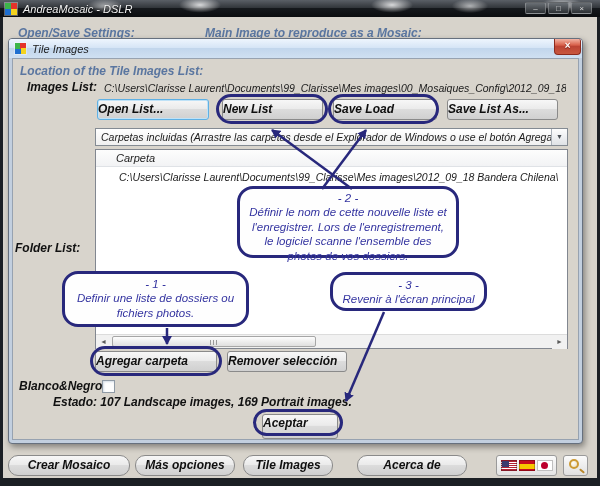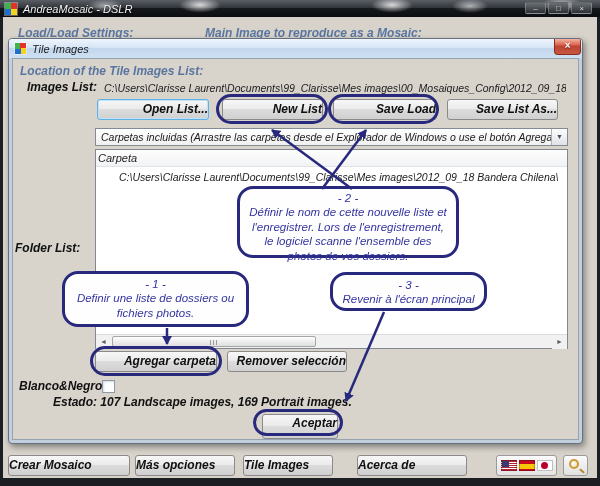--- a/index.html
+++ b/index.html
@@ -72,21 +72,21 @@
   .lbl-bold { position:absolute; font-size:12px; font-weight:bold; color:#111; }
   #images-list-label { left:15px; top:80px; width:82px; text-align:right; }
   .path-text { position:absolute; font-size:10.5px; color:#1a1a1a; white-space:nowrap; }
   #images-list-path { left:104px; top:82px; width:462px; overflow:hidden; }
   
   .btn {
     position:absolute; height:21px;
     background:linear-gradient(#f7f7f7, #ebebeb 45%, #dcdcdc 50%, #d0d0d0);
     border:1px solid #8a8a8a; border-radius:3px;
     font-size:12px; font-weight:bold; color:#0f0f0f;
-    text-align:right; line-height:19px; font-family:"Liberation Sans", sans-serif;
+    text-align:left; line-height:19px; font-family:"Liberation Sans", sans-serif;
   }
   #btn-open { left:97px;  top:99px; width:112px; border-color:#5fb0e4; box-shadow:0 0 0 1px #bfe2f7 inset; }
   #btn-new  { left:222px; top:99px; width:101px; }
   #btn-save { left:333px; top:99px; width:104px; }
   #btn-saveas { left:447px; top:99px; width:111px; }
   #btn-add     { left:95px;  top:351px; width:122px; }
   #btn-remove  { left:227px; top:351px; width:120px; }
   #btn-extract { left:372px; top:351px; width:175px; }
   #btn-accept  { left:262px; top:414px; width:76px; height:25px; line-height:17px; }
   
@@ -101,21 +101,21 @@
     font-size:7px; color:#4a4f55; text-align:center; line-height:16px;
   }
   
   .list-box {
     position:absolute; left:95px; top:149px; width:473px; height:200px;
     background:#ffffff; border:1px solid #828790;
   }
   .list-header {
     position:absolute; left:96px; top:150px; width:471px; height:17px;
     background:linear-gradient(#fdfdfd,#f2f3f5); border-bottom:1px solid #dfe2e6;
-    font-size:11px; color:#222; line-height:16px; padding-left:2px;
+    font-size:11px; color:#222; line-height:16px; padding-left:20px;
   }
   #folder-row { left:119px; top:171px; width:440px; overflow:hidden; }
   
   .hscroll {
     position:absolute; left:96px; top:334px; width:471px; height:14px;
     background:#f1f1f1; border-top:1px solid #dcdcdc;
   }
   .hs-arrow {
     position:absolute; top:0; width:15px; height:14px; font-size:7px; color:#5a5a5a;
     text-align:center; line-height:14px; background:#f1f1f1;
@@ -152,22 +152,22 @@
   .callout .co-title { font-size:11.5px; }
   #callout-1 { left:62px;  top:271px; width:187px; height:56px; }
   #callout-2 { left:237px; top:186px; width:222px; height:72px; padding-top:2px; }
   #callout-3 { left:330px; top:272px; width:157px; height:39px; }
   
   #arrows { position:absolute; left:0; top:0; width:600px; height:486px; pointer-events:none; }
   
   .bottom-btn {
     position:absolute; top:455px; height:21px;
     background:linear-gradient(#f7f7f7, #ebebeb 45%, #dcdcdc 50%, #cfcfcf);
-    border:1px solid #8a8a8a; border-radius:3px;
-    font-size:12px; font-weight:bold; color:#0f0f0f; text-align:left; line-height:19px;
+    border:1px solid #8a8a8a; border-radius:10px;
+    font-size:12px; font-weight:bold; color:#0f0f0f; text-align:center; line-height:19px;
   }
   #bb-1 { left:8px;   width:122px; }
   #bb-2 { left:135px; width:100px; }
   #bb-3 { left:243px; width:90px;  }
   #bb-4 { left:357px; width:110px; }
   .flags-btn {
     position:absolute; left:496px; top:455px; width:61px; height:21px;
     background:linear-gradient(#fbfbfb,#e3e3e3); border:1px solid #9a9a9a; border-radius:3px;
     display:flex; align-items:center; justify-content:center; gap:2px;
   }
@@ -208,21 +208,21 @@
     <span class="app-icon"></span>
     <span class="win-title">AndreaMosaic - DSLR</span>
     <div class="win-controls">
       <div class="win-btn">–</div>
       <div class="win-btn">□</div>
       <div class="win-btn">×</div>
     </div>
   </div>
 
   <div class="main-body">
-    <div class="blue-head" id="lbl-loadsave">Load/Load Settings:</div>
+    <div class="blue-head" id="lbl-loadsave">Open/Save Settings:</div>
     <div class="blue-head" id="lbl-mainimage">Main Image to reproduce as a Mosaic:</div>
   </div>
 
   <div class="dialog"></div>
   <div class="dlg-titlebar">
     <span class="dlg-icon"></span>
     <span class="dlg-title">Tile Images</span>
   </div>
   <div class="dlg-close">×</div>
   <div class="dlg-client"></div>

